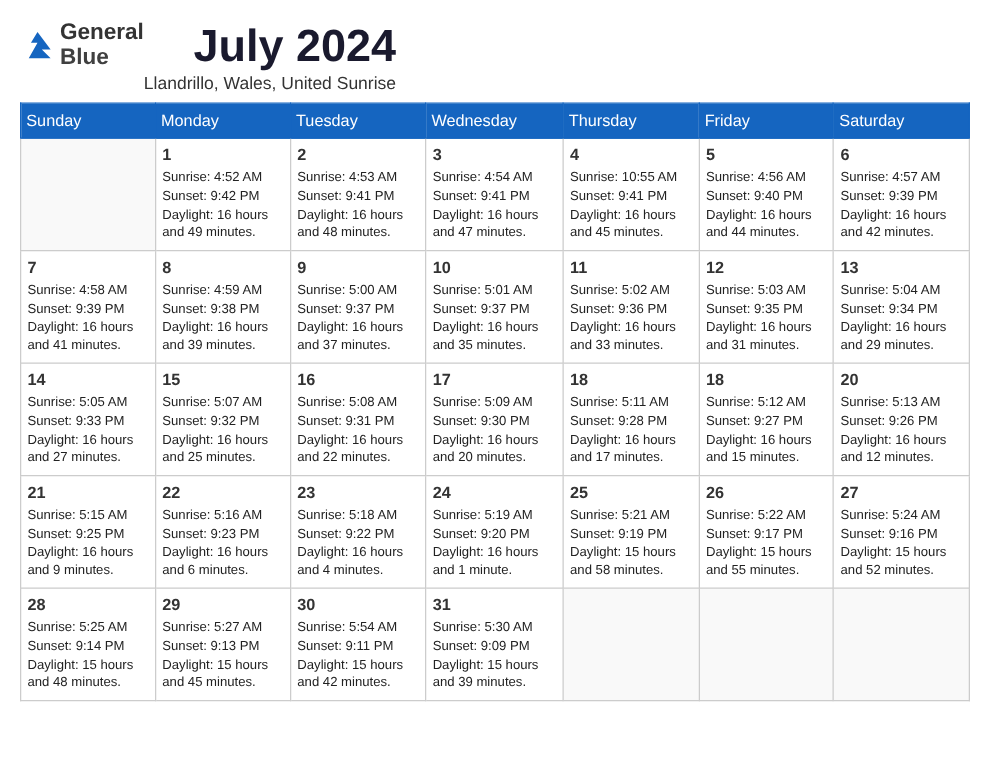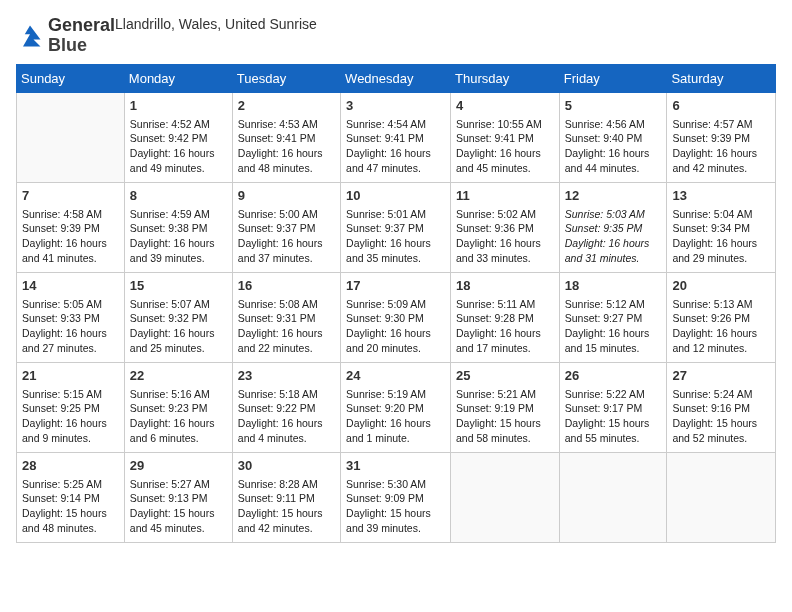--- a/index.html
+++ b/index.html
@@ -88,20 +88,21 @@
   <div class="logo">
     <svg class="logo-icon" viewBox="0 0 32 32" xmlns="http://www.w3.org/2000/svg">
       <polygon points="16,4 28,20 20,20 28,28 8,28 16,14 10,14" fill="#1565c0"></polygon>
     </svg>
     <div class="logo-text">
       <span class="logo-general">General</span><br>
       <span class="logo-blue">Blue</span>
     </div>
   </div>
   <div class="title-block">
+    <div class="month-title">July 2024</div>
     <div class="subtitle">Llandrillo, Wales, United Sunrise</div>
   </div>
 </div>
 
 <table>
   <thead>
     <tr>
     <th>Sunday</th>
         <th>Monday</th>
         <th>Tuesday</th>
@@ -188,21 +189,21 @@
         </td>
         <td>
           <span class="day-number">11</span>
           <div class="day-info" style="white-space: pre-line;">Sunrise: 5:02 AM
 Sunset: 9:36 PM
 Daylight: 16 hours
 and 33 minutes.</div>
         </td>
         <td>
           <span class="day-number">12</span>
-          <div class="day-info" style="white-space: pre-line; font-style: italic;">Sunrise: 5:03 AM
+          <div class="day-info" style="white-space: pre-line;">Sunrise: 5:03 AM
 Sunset: 9:35 PM
 Daylight: 16 hours
 and 31 minutes.</div>
         </td>
         <td>
           <span class="day-number">13</span>
           <div class="day-info" style="white-space: pre-line;">Sunrise: 5:04 AM
 Sunset: 9:34 PM
 Daylight: 16 hours
 and 29 minutes.</div>
@@ -320,21 +321,21 @@
         </td>
         <td>
           <span class="day-number">29</span>
           <div class="day-info" style="white-space: pre-line;">Sunrise: 5:27 AM
 Sunset: 9:13 PM
 Daylight: 15 hours
 and 45 minutes.</div>
         </td>
         <td>
           <span class="day-number">30</span>
-          <div class="day-info" style="white-space: pre-line;">Sunrise: 8:28 AM
+          <div class="day-info" style="white-space: pre-line;">Sunrise: 5:54 AM
 Sunset: 9:11 PM
 Daylight: 15 hours
 and 42 minutes.</div>
         </td>
         <td>
           <span class="day-number">31</span>
           <div class="day-info" style="white-space: pre-line;">Sunrise: 5:30 AM
 Sunset: 9:09 PM
 Daylight: 15 hours
 and 39 minutes.</div>

